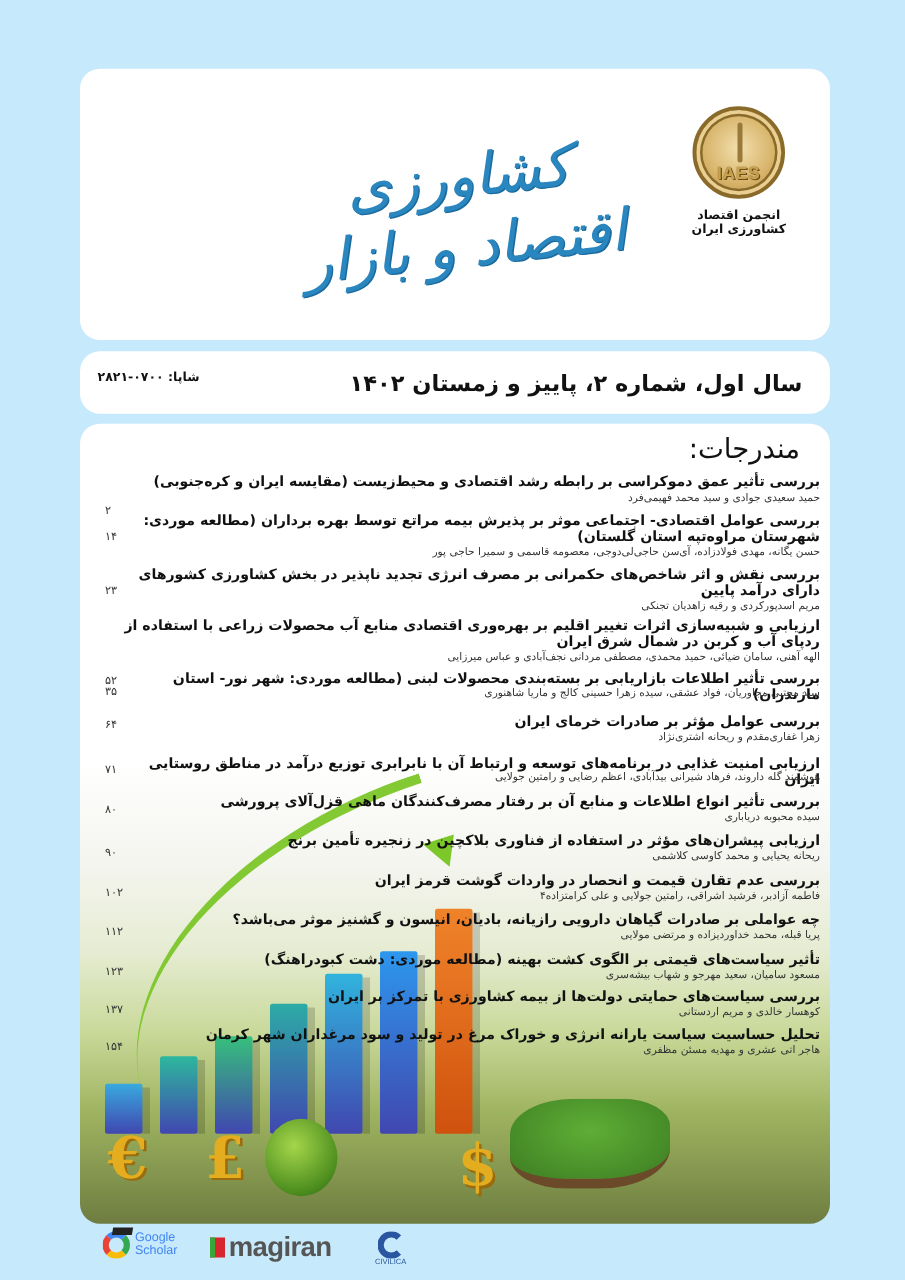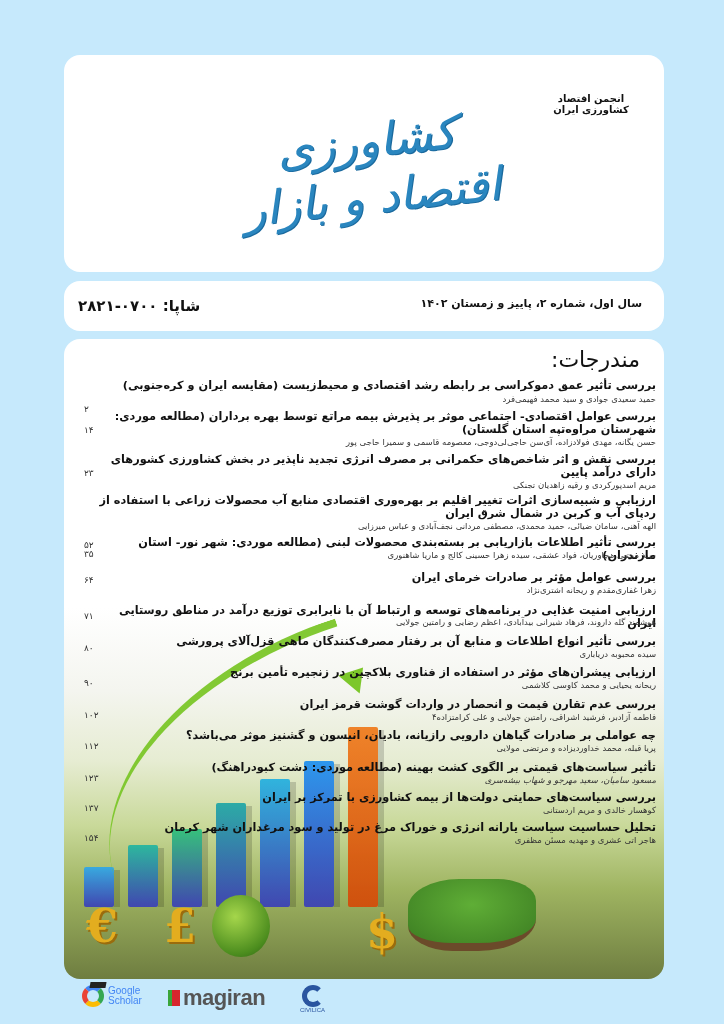--- a/index.html
+++ b/index.html
@@ -73,25 +73,25 @@
     font-family: "DejaVu Serif", serif;
     font-size: 46px; font-style: italic; color: #2a86bf;
     line-height: 56px;
     transform: rotate(-6deg);
     text-shadow: 1px 1px 0 #1b6a9e;
   }
   
   .info-card { top: 281px; height: 50px; }
   .issue-info {
     position: absolute; right: 22px; top: 16px; direction: rtl;
-    font-size: 11px; font-weight: bold;
+    font-size: 18px; font-weight: bold;
   }
   .issn {
     position: absolute; left: 14px; top: 16px; direction: rtl;
-    font-size: 15px; font-weight: bold;
+    font-size: 10px; font-weight: bold;
   }
   
   .toc-card {
     top: 339px; height: 640px; overflow: hidden;
     background: linear-gradient(180deg, #ffffff 0%, #ffffff 42%, #f4f5ef 55%, #e6ecd2 66%, #c9d99a 76%, #9fb461 86%, #6e7d40 100%);
   }
   .toc-heading {
     position: absolute; right: 24px; top: 8px; direction: rtl;
     font-size: 22px; color: #111;
   }
@@ -168,20 +168,24 @@
 <body>
 
 <div class="card header-card">
 
   <div class="journal-title">
     <div>کشاورزی</div>
     <div>اقتصاد و بازار</div>
   </div>
 
   <div class="logo-right">
+    <div class="iaes-seal">
+      <div class="wheat"></div>
+      <div class="iaes-text">IAES</div>
+    </div>
     <div class="caption">انجمن اقتصاد کشاورزی ایران</div>
   </div>
 </div>
 
 <div class="card info-card">
   <div class="issue-info">سال اول، شماره ۲، پاییز و زمستان ۱۴۰۲</div>
   <div class="issn">شاپا: ۰۷۰۰-۲۸۲۱</div>
 </div>
 
 <div class="card toc-card">
@@ -255,21 +259,21 @@
       <div class="authors" style="top:14px;">فاطمه آزادبر، فرشید اشراقی، رامتین جولایی و علی کرامتزاده۴</div>
       <div class="page" style="top:12px;">۱۰۲</div>
     </div>
     <div class="toc-item" style="top:350px;">
       <div class="title" style="top:0;">چه عواملی بر صادرات گیاهان دارویی رازیانه، بادیان، انیسون و گشنیز موثر می‌باشد؟</div>
       <div class="authors" style="top:14px;">پریا قبله، محمد خداوردیزاده و مرتضی مولایی</div>
       <div class="page" style="top:12px;">۱۱۲</div>
     </div>
     <div class="toc-item" style="top:382px;">
       <div class="title" style="top:0;">تأثیر سیاست‌های قیمتی بر الگوی کشت بهینه (مطالعه موردی: دشت کبودراهنگ)</div>
-      <div class="authors" style="top:14px;font-style:italic;">مسعود سامیان، سعید مهرجو و شهاب بیشه‌سری</div>
+      <div class="authors" style="top:14px;">مسعود سامیان، سعید مهرجو و شهاب بیشه‌سری</div>
       <div class="page" style="top:12px;">۱۲۳</div>
     </div>
     <div class="toc-item" style="top:412px;">
       <div class="title" style="top:0;">بررسی سیاست‌های حمایتی دولت‌ها از بیمه کشاورزی با تمرکز بر ایران</div>
       <div class="authors" style="top:14px;">کوهسار خالدی و مریم اردستانی</div>
       <div class="page" style="top:12px;">۱۳۷</div>
     </div>
     <div class="toc-item" style="top:442px;">
       <div class="title" style="top:0;">تحلیل حساسیت سیاست یارانه انرژی و خوراک مرغ در تولید و سود مرغداران شهر کرمان</div>
       <div class="authors" style="top:14px;">هاجر اتی عشری و مهدیه مسئن مظفری</div>

